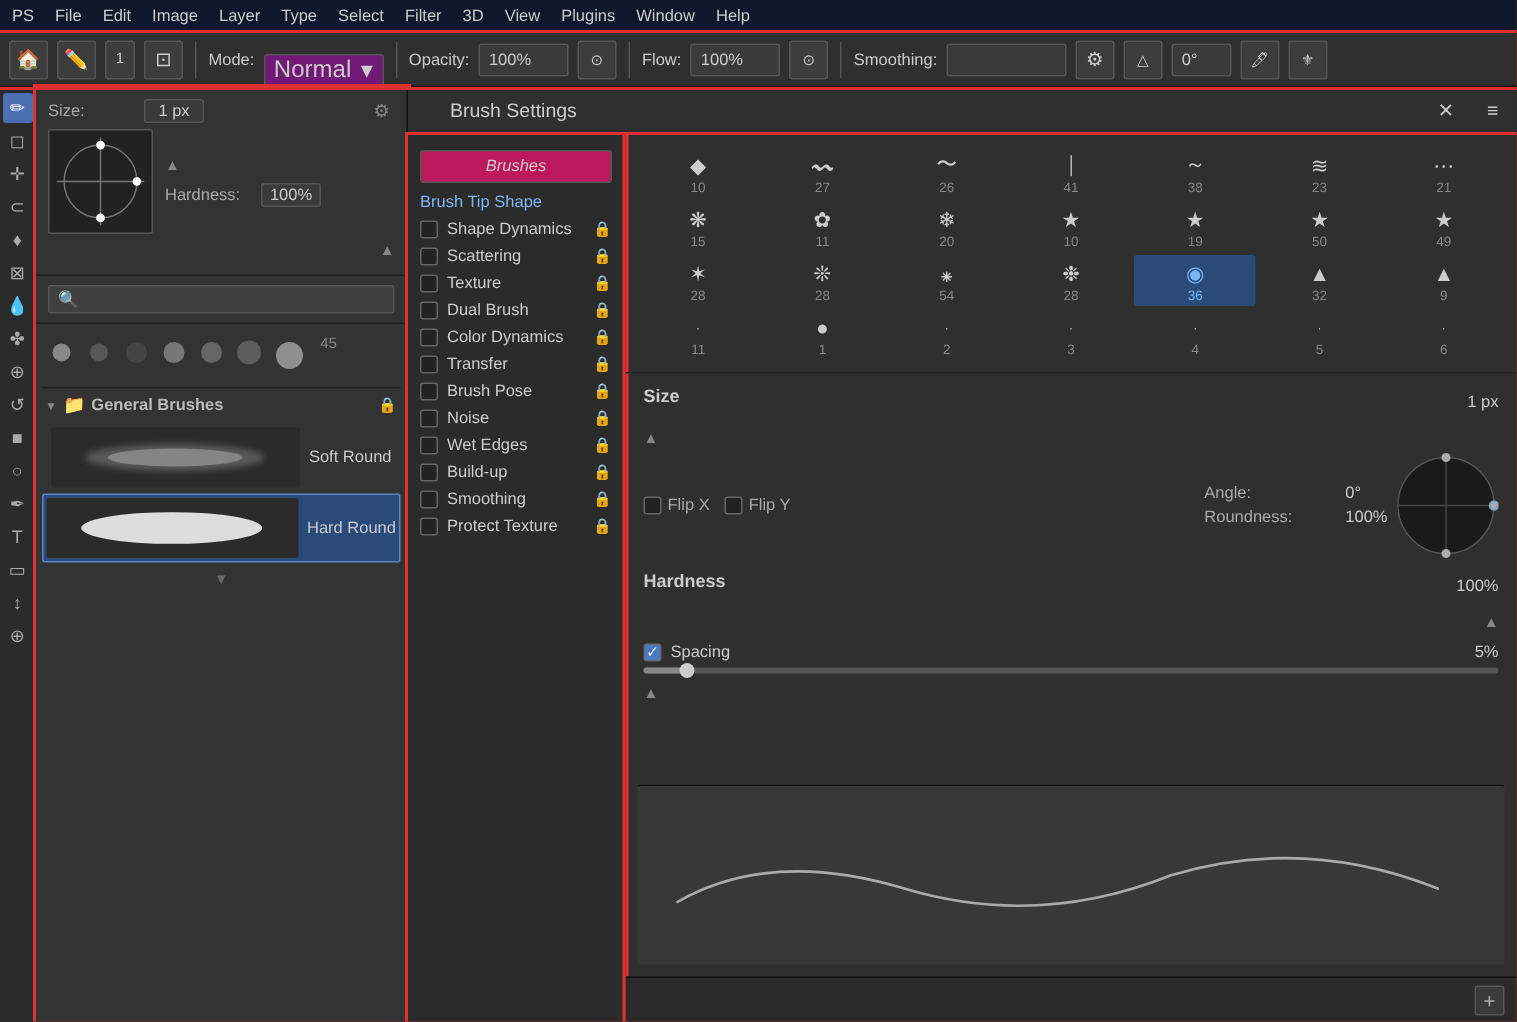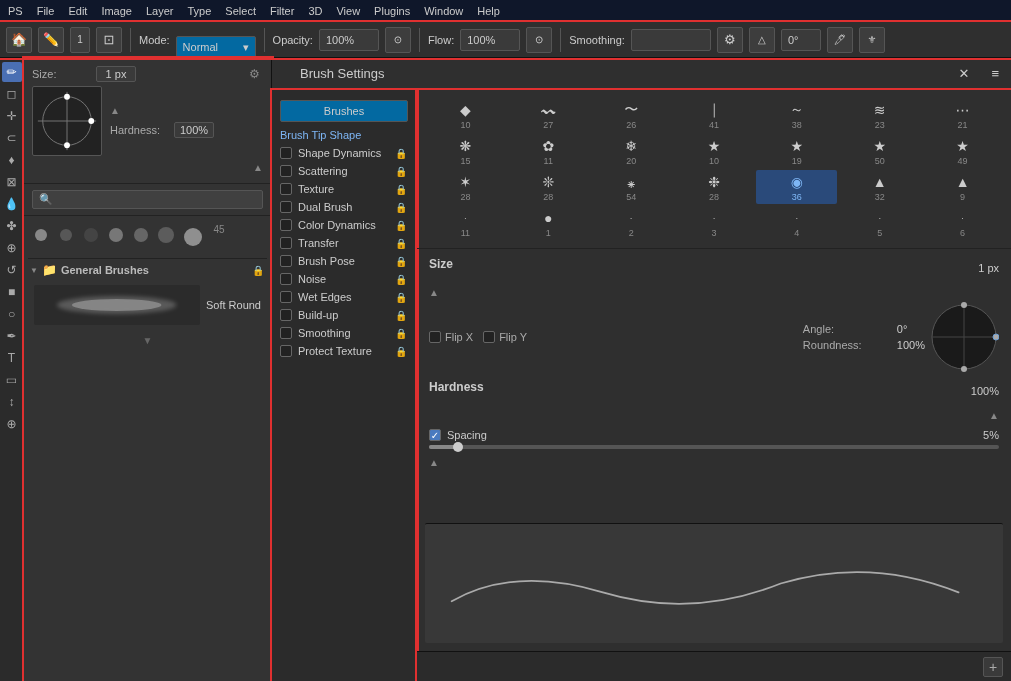--- a/index.html
+++ b/index.html
@@ -60,27 +60,27 @@
       margin: 0 2px;
     }
     .toolbar-label {
       font-size: 11px;
       color: #ccc;
       white-space: nowrap;
     }
     .toolbar-dropdown {
       display: flex;
       align-items: center;
-      background: #0369a1;
+      background: #701a75;
       border: 1px solid #555;
       border-radius: 2px;
       height: 22px;
       padding: 0 6px;
       cursor: pointer;
-      font-size: 11px;
+      font-size: 16px;
       color: #ccc;
       min-width: 80px;
       justify-content: space-between;
       margin-top: 15px;
     }
     .toolbar-input {
       display: flex;
       align-items: center;
       background: #3a3a3a;
       border: 1px solid #555;
@@ -346,28 +346,29 @@
       background: #2b2b2b;
       border-right: 1px solid #111;
       padding: 6px 0;
       outline: 2px solid #e03030;
     }
 
     .brushes-button {
       display: flex;
       align-items: center;
       justify-content: center;
-      background: #0369a1;
+      background: #be185d;
       border: 1px solid #555;
       border-radius: 2px;
       margin: 4px 8px;
       padding: 4px 0;
       cursor: pointer;
       font-size: 11px;
       color: #ccc;
+      font-style: italic;
     }
 
     .option-item {
       display: flex;
       align-items: center;
       padding: 3px 8px;
       gap: 6px;
       cursor: pointer;
       position: relative;
     }
@@ -769,20 +770,28 @@
       <div class="brush-item">
         <div class="brush-preview-mini">
           <svg width="90%" height="30" viewBox="0 0 200 30">
             <ellipse cx="100" cy="15" rx="80" ry="12" fill="#888" opacity="0.5" filter="blur(3px)"></ellipse>
             <ellipse cx="100" cy="15" rx="60" ry="8" fill="#999" opacity="0.7"></ellipse>
           </svg>
         </div>
         <span class="brush-name">Soft Round</span>
       </div>
 
+      <div class="brush-item selected hard-round-selected">
+        <div class="brush-preview-mini">
+          <svg width="90%" height="34" viewBox="0 0 200 34">
+            <ellipse cx="100" cy="17" rx="80" ry="14" fill="#ddd"></ellipse>
+          </svg>
+        </div>
+        <span class="brush-name">Hard Round</span>
+      </div>
 
       <div class="scroll-arrow" style="margin-top:4px;">▼</div>
     </div>
   </div>
 
   <div id="brush-settings-panel">
     <div id="brush-settings-header">
       <span>Brush Settings</span>
       <div class="panel-header-icons">
         <span>✕</span>

